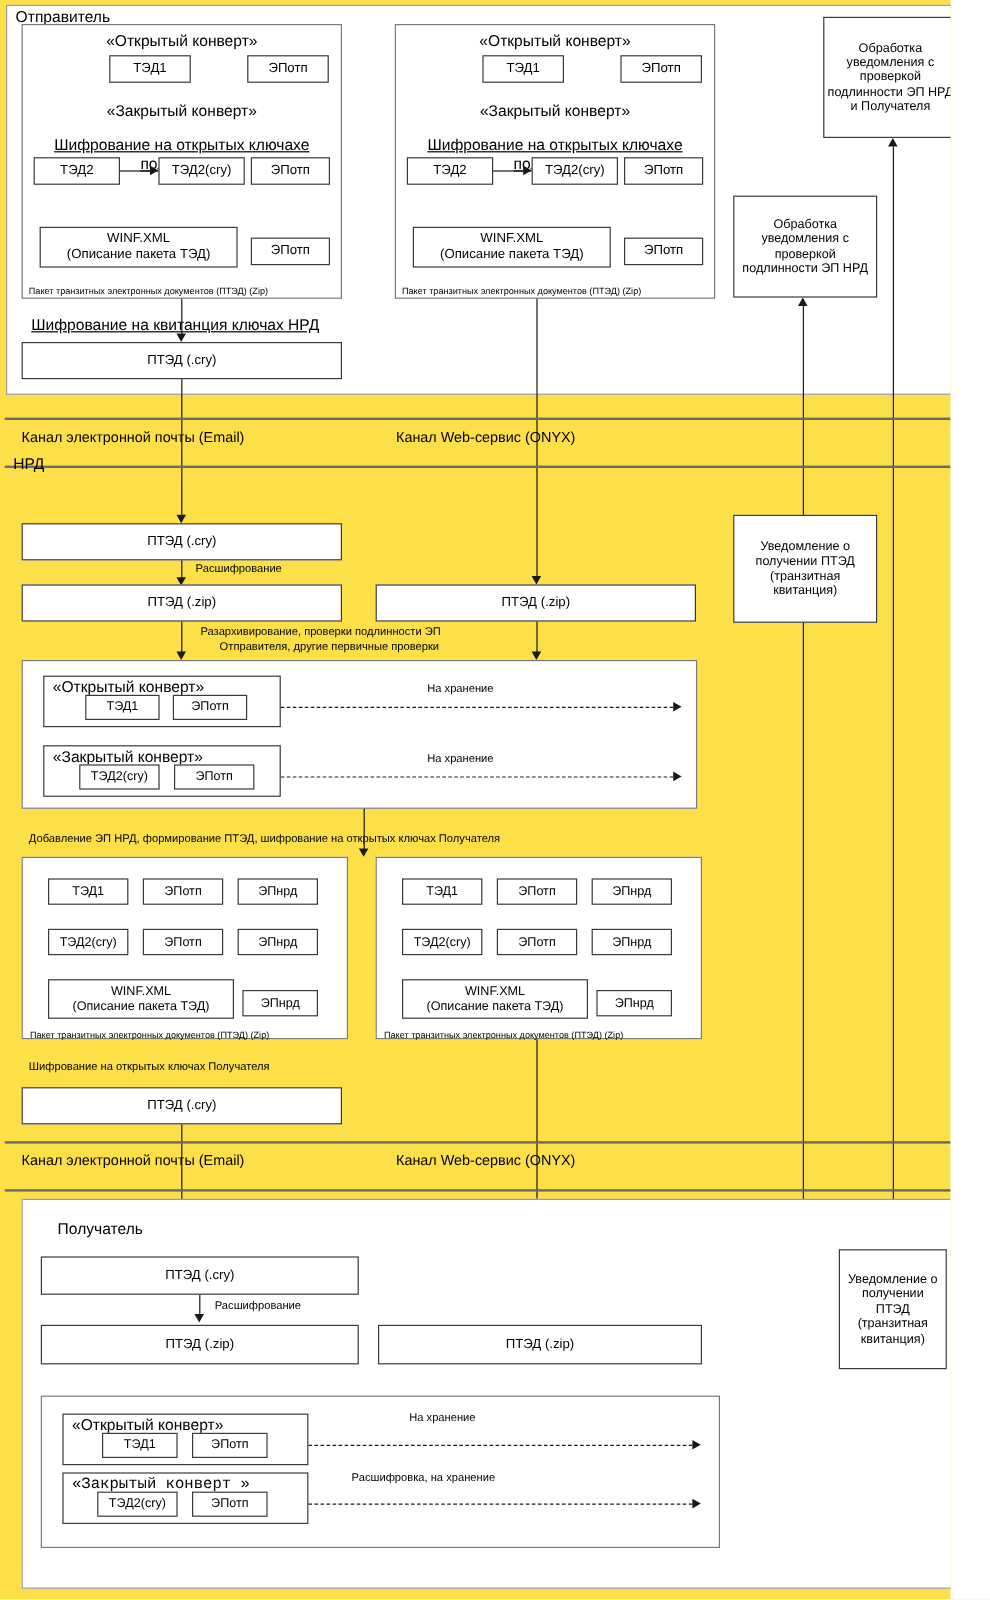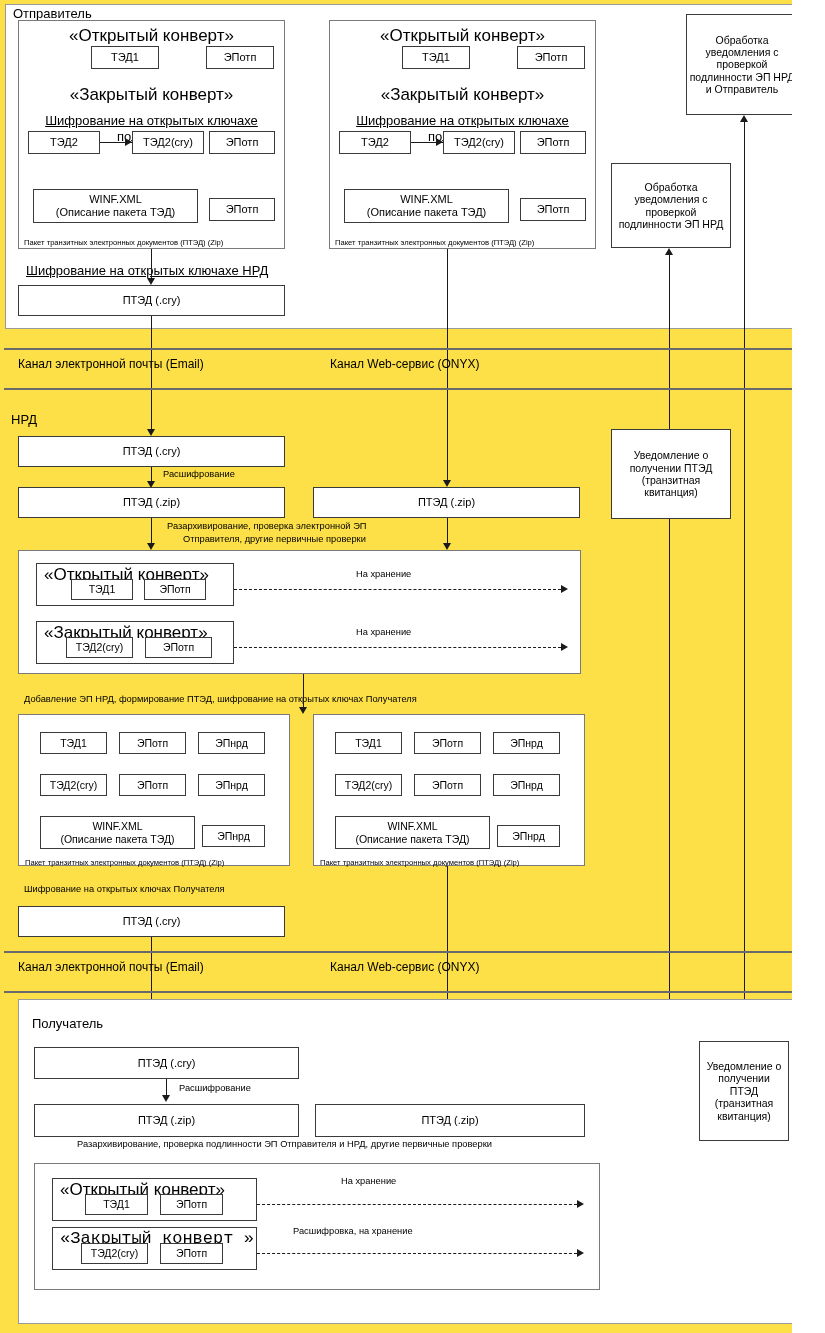--- a/index.html
+++ b/index.html
@@ -36,21 +36,21 @@
   }
   .innerpanel{
     position:absolute;
     box-sizing:border-box;
     border:1px solid #7a7a7a;
     background:#fff;
   }
 
   
   .t-section{font-size:13px;}
-  .t-title{font-size:17px;}
+  .t-title{font-size:13px;}
   .t-box{font-size:11px;}
   .t-boxsm{font-size:10.5px;}
   .t-small{font-size:13px;text-decoration:underline;}
   .t-tiny{font-size:7.6px;}
   .t-chan{font-size:12px;text-align:right;}
   .t-proc{font-size:9.3px;}
 
   .lbl{
     position:absolute;
     white-space:nowrap;
@@ -132,31 +132,31 @@
   <div class="box t-box" style="left:443px;top:131px;width:72px;height:23px;">ТЭД2(cry)</div>
   <div class="box t-box" style="left:520px;top:131px;width:66px;height:23px;">ЭПотп</div>
 
   <div class="box t-box" style="left:344px;top:189px;width:165px;height:34px;flex-direction:column;">
     <span class="two-line">WINF.XML</span>
     <span class="two-line">(Описание пакета ТЭД)</span>
   </div>
   <div class="box t-box" style="left:520px;top:198px;width:66px;height:23px;">ЭПотп</div>
   <div class="lbl t-tiny" style="left:335px;top:238px;">Пакет транзитных электронных документов (ПТЭД) (Zip)</div>
 
-  <div class="lbl t-small" style="left:26px;top:263px;">Шифрование на открытых ключахе НРД</div>
+  <div class="lbl t-small" style="left:26px;top:263px;">Шифрование на квитанция ключах НРД</div>
   <div class="vline" style="left:151px;top:249px;height:32px;"></div>
   <div class="arrow-down" style="left:147px;top:278px;"></div>
   <div class="box t-box" style="left:18px;top:285px;width:267px;height:31px;">ПТЭД (.cry)</div>
 
   <div class="box t-boxsm" style="left:686px;top:14px;width:112px;height:101px;flex-direction:column;">
     <span class="two-line">Обработка</span>
     <span class="two-line">уведомления с</span>
     <span class="two-line">проверкой</span>
     <span class="two-line">подлинности ЭП НРД</span>
-    <span class="two-line">и Отправитель</span>
+    <span class="two-line">и Получателя</span>
   </div>
 
   <div class="box t-boxsm" style="left:611px;top:163px;width:120px;height:85px;flex-direction:column;">
     <span class="two-line">Обработка</span>
     <span class="two-line">уведомления с</span>
     <span class="two-line">проверкой</span>
     <span class="two-line">подлинности ЭП НРД</span>
   </div>
 
   <div class="vline" style="left:151px;top:316px;height:118px;"></div>
@@ -169,31 +169,31 @@
   <div class="arrow-up" style="left:665px;top:248px;"></div>
 
   <div class="vline" style="left:744px;top:122px;height:919px;"></div>
   <div class="arrow-up" style="left:740px;top:115px;"></div>
 
   <div class="band" style="left:4px;top:348px;width:813px;"></div>
   <div class="band" style="left:4px;top:388px;width:813px;"></div>
   <div class="lbl t-chan" style="left:18px;top:357px;">Канал электронной почты (Email)</div>
   <div class="lbl t-chan" style="left:330px;top:357px;">Канал Web-сервис (ONYX)</div>
 
-  <div class="lbl t-section" style="left:11px;top:412px;">НРД</div>
+  <div class="lbl t-section" style="left:11px;top:379px;">НРД</div>
 
   <div class="box t-box" style="left:18px;top:436px;width:267px;height:31px;">ПТЭД (.cry)</div>
   <div class="vline" style="left:151px;top:467px;height:18px;"></div>
   <div class="arrow-down" style="left:147px;top:481px;"></div>
   <div class="lbl t-proc" style="left:163px;top:469px;">Расшифрование</div>
 
   <div class="box t-box" style="left:18px;top:487px;width:267px;height:31px;">ПТЭД (.zip)</div>
   <div class="box t-box" style="left:313px;top:487px;width:267px;height:31px;">ПТЭД (.zip)</div>
 
-  <div class="lbl t-proc" style="left:167px;top:521px;">Разархивирование, проверка электронной ЭП</div>
+  <div class="lbl t-proc" style="left:167px;top:521px;">Разархивирование, проверки подлинности ЭП</div>
   <div class="lbl t-proc" style="left:183px;top:534px;">Отправителя, другие первичные проверки</div>
 
   <div class="vline" style="left:151px;top:518px;height:30px;"></div>
   <div class="arrow-down" style="left:147px;top:543px;"></div>
   <div class="vline" style="left:447px;top:518px;height:30px;"></div>
   <div class="arrow-down" style="left:443px;top:543px;"></div>
 
   <div class="innerpanel" style="left:18px;top:550px;width:563px;height:124px;"></div>
 
   <div class="box" style="left:36px;top:563px;width:198px;height:43px;display:block;"></div>
@@ -263,31 +263,30 @@
 
   <div class="vline" style="left:447px;top:866px;height:239px;"></div>
   <div class="arrow-down" style="left:443px;top:1100px;"></div>
 
   <div class="band" style="left:4px;top:951px;width:813px;"></div>
   <div class="band" style="left:4px;top:991px;width:813px;"></div>
   <div class="lbl t-chan" style="left:18px;top:960px;">Канал электронной почты (Email)</div>
   <div class="lbl t-chan" style="left:330px;top:960px;">Канал Web-сервис (ONYX)</div>
 
   <div class="container" style="left:18px;top:999px;width:785px;height:325px;"></div>
-  <div class="lbl t-section" style="left:32px;top:1016px;">Получатель</div>
+  <div class="lbl t-section" style="left:48px;top:1016px;">Получатель</div>
 
   <div class="box t-box" style="left:34px;top:1047px;width:265px;height:32px;">ПТЭД (.cry)</div>
   <div class="vline" style="left:166px;top:1079px;height:20px;"></div>
   <div class="arrow-down" style="left:162px;top:1095px;"></div>
   <div class="lbl t-proc" style="left:179px;top:1083px;">Расшифрование</div>
 
   <div class="box t-box" style="left:34px;top:1104px;width:265px;height:33px;">ПТЭД (.zip)</div>
   <div class="box t-box" style="left:315px;top:1104px;width:270px;height:33px;">ПТЭД (.zip)</div>
 
-  <div class="lbl t-proc" style="left:77px;top:1139px;">Разархивирование, проверка подлинности ЭП Отправителя и НРД, другие первичные проверки</div>
 
   <div class="innerpanel" style="left:34px;top:1163px;width:566px;height:127px;"></div>
 
   <div class="box" style="left:52px;top:1178px;width:205px;height:43px;display:block;"></div>
   <div class="lbl t-title" style="left:60px;top:1180px;">«Открытый конверт»</div>
   <div class="box t-boxsm" style="left:85px;top:1194px;width:63px;height:21px;">ТЭД1</div>
   <div class="box t-boxsm" style="left:160px;top:1194px;width:63px;height:21px;">ЭПотп</div>
   <div class="dash" style="left:257px;top:1204px;width:320px;"></div>
   <div class="arrow-right" style="left:577px;top:1200px;"></div>
   <div class="lbl t-proc" style="left:341px;top:1176px;">На хранение</div>

